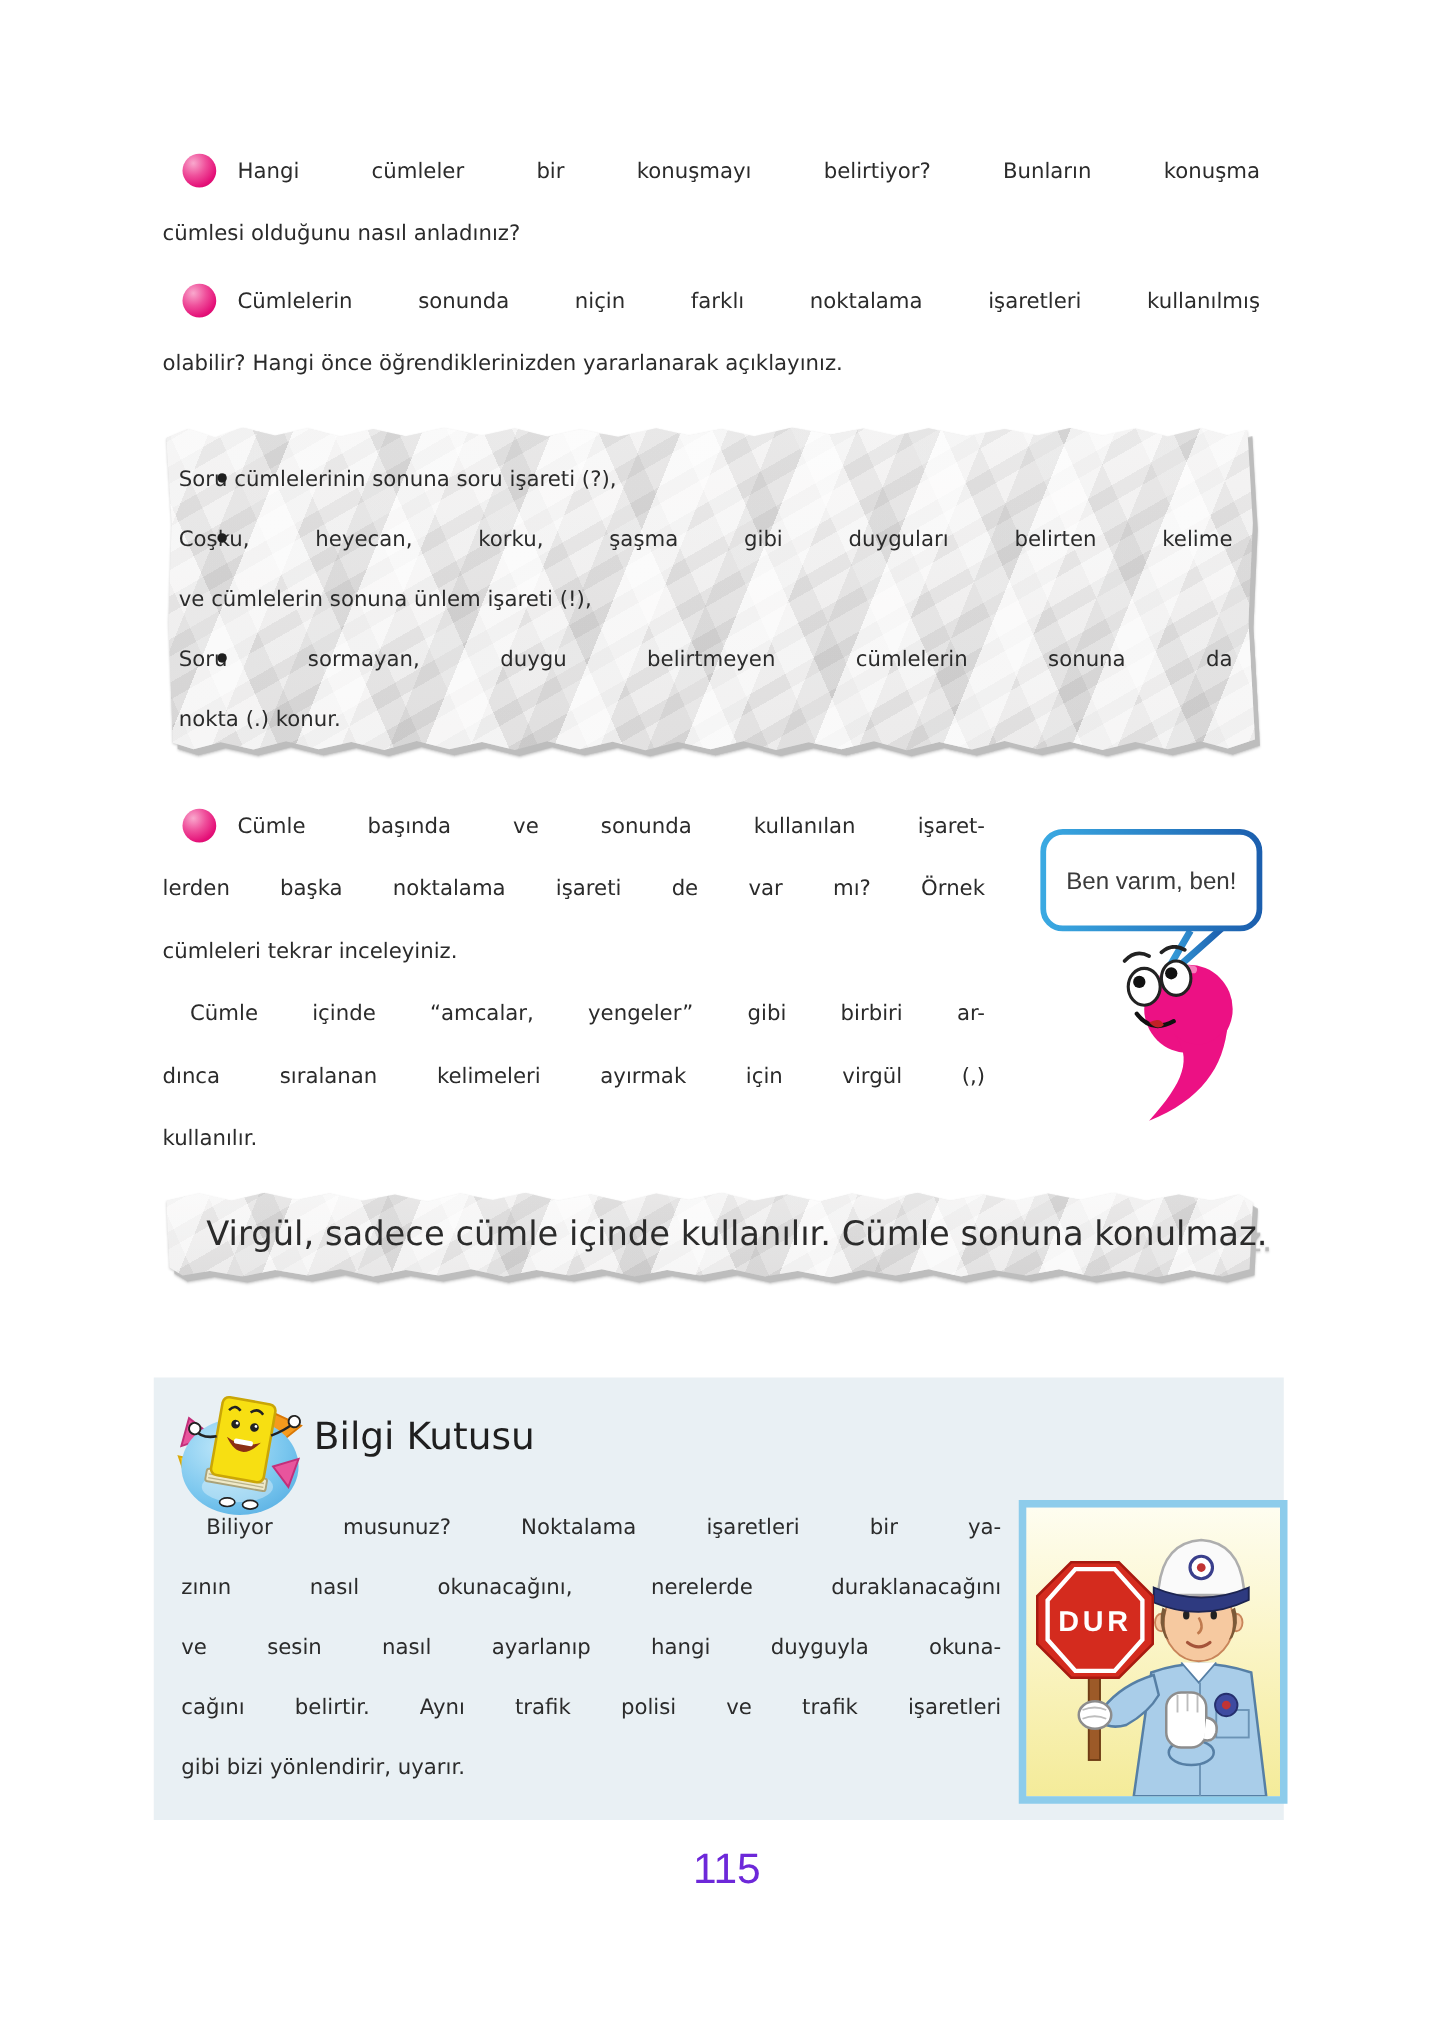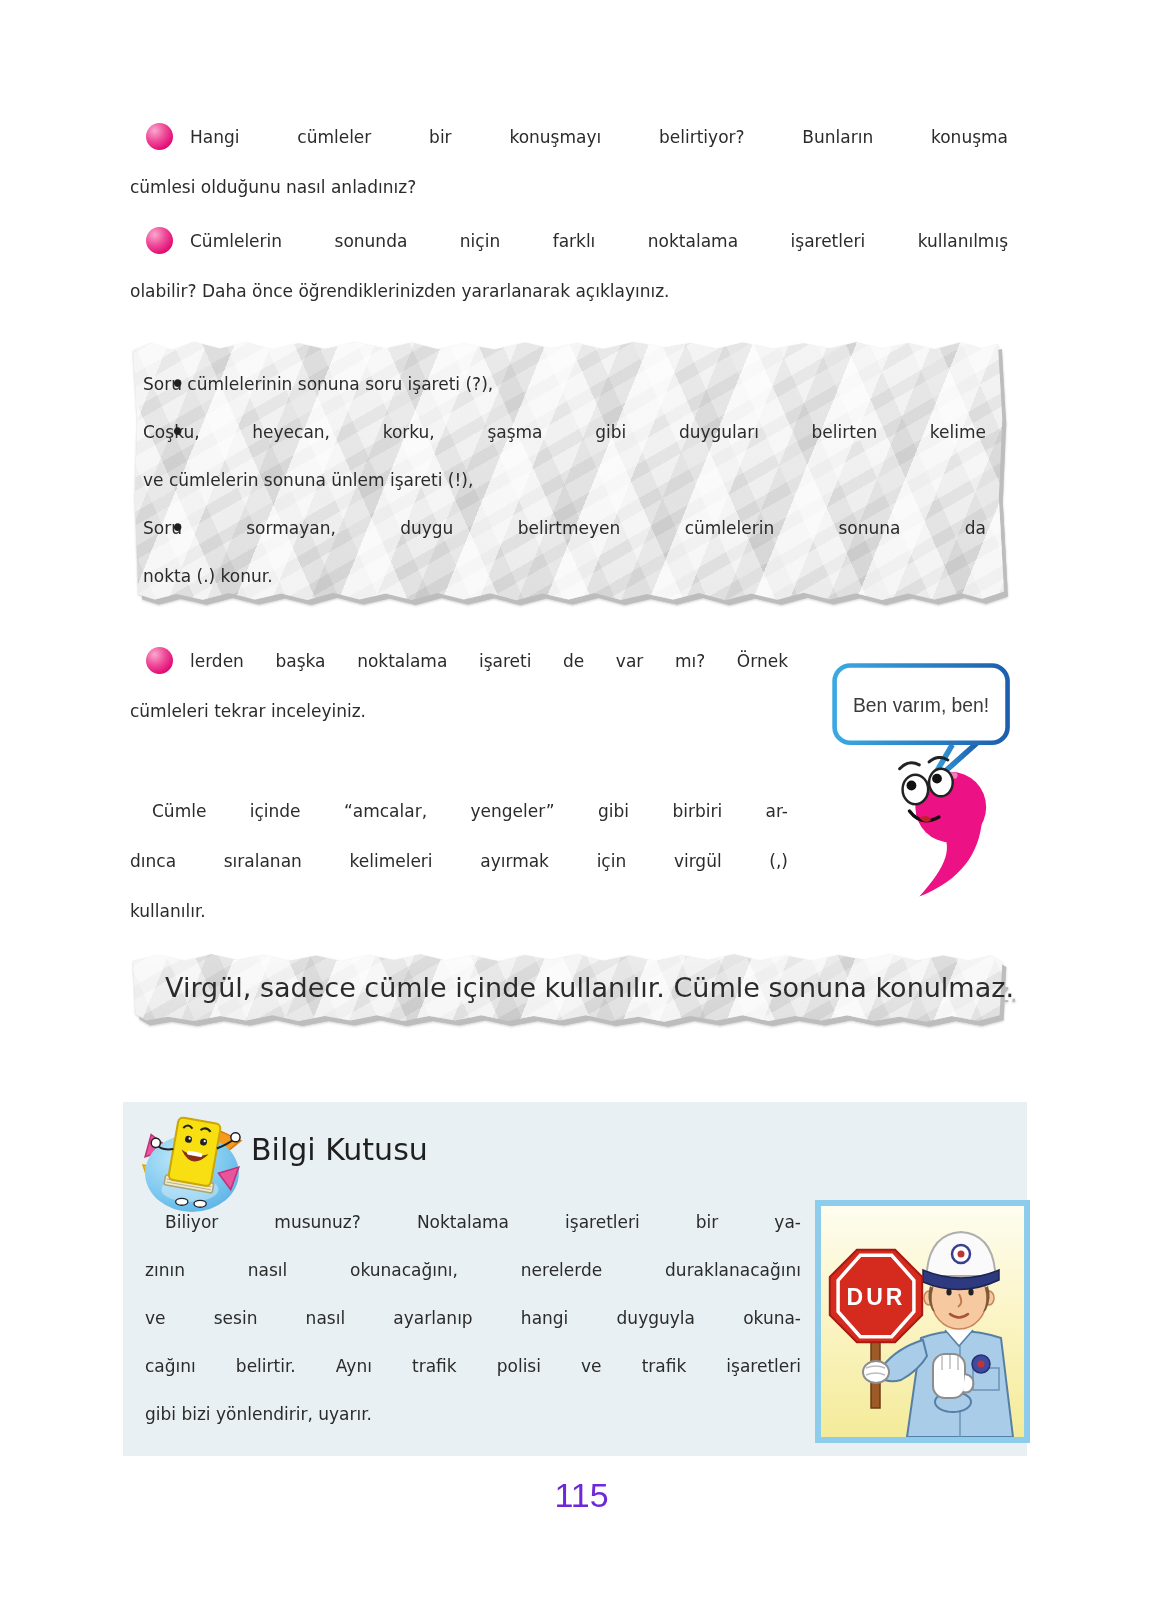--- a/index.html
+++ b/index.html
@@ -66,21 +66,21 @@
     <div class="lines">
         <div class="ln">Hangi cümleler bir konuşmayı belirtiyor? Bunların konuşma</div>
         <div class="ln">cümlesi olduğunu nasıl anladınız?</div>
       </div>
   </div>
 
   <div class="para" style="left:130px; top:216px; width:878px; --find:60px;">
     <span class="pink-dot"></span>
     <div class="lines">
         <div class="ln">Cümlelerin sonunda niçin farklı noktalama işaretleri kullanılmış</div>
-        <div class="ln">olabilir? Daha önce öğrendiklerinizden yararlanarak açıklayınız.</div>
+        <div class="ln">olabilir? Hangi önce öğrendiklerinizden yararlanarak açıklayınız.</div>
       </div>
   </div>
 
   <div class="torn-wrap torn-big" style="left:133px; top:340px; width:871px; height:262px;">
     <div class="paper"></div>
     <div class="note-content">
       <div class="note-item">
         <span class="note-bullet">•</span>
         <div class="lines">
             <div class="ln">Soru cümlelerinin sonuna soru işareti (?),</div>
@@ -99,20 +99,21 @@
             <div class="ln">Soru sormayan, duygu belirtmeyen cümlelerin sonuna da</div>
             <div class="ln">nokta (.) konur.</div>
           </div>
       </div>
     </div>
   </div>
 
   <div class="para" style="left:130px; top:636px; width:658px; --find:60px;">
     <span class="pink-dot"></span>
     <div class="lines">
+        <div class="ln">Cümle başında ve sonunda kullanılan işaret-</div>
         <div class="ln">lerden başka noktalama işareti de var mı? Örnek</div>
         <div class="ln">cümleleri tekrar inceleyiniz.</div>
       </div>
   </div>
 
   <div class="para" style="left:130px; top:786px; width:658px; --find:22px;">
     <div class="lines">
         <div class="ln">Cümle içinde “amcalar, yengeler” gibi birbiri ar-</div>
         <div class="ln">dınca sıralanan kelimeleri ayırmak için virgül (,)</div>
         <div class="ln">kullanılır.</div>

